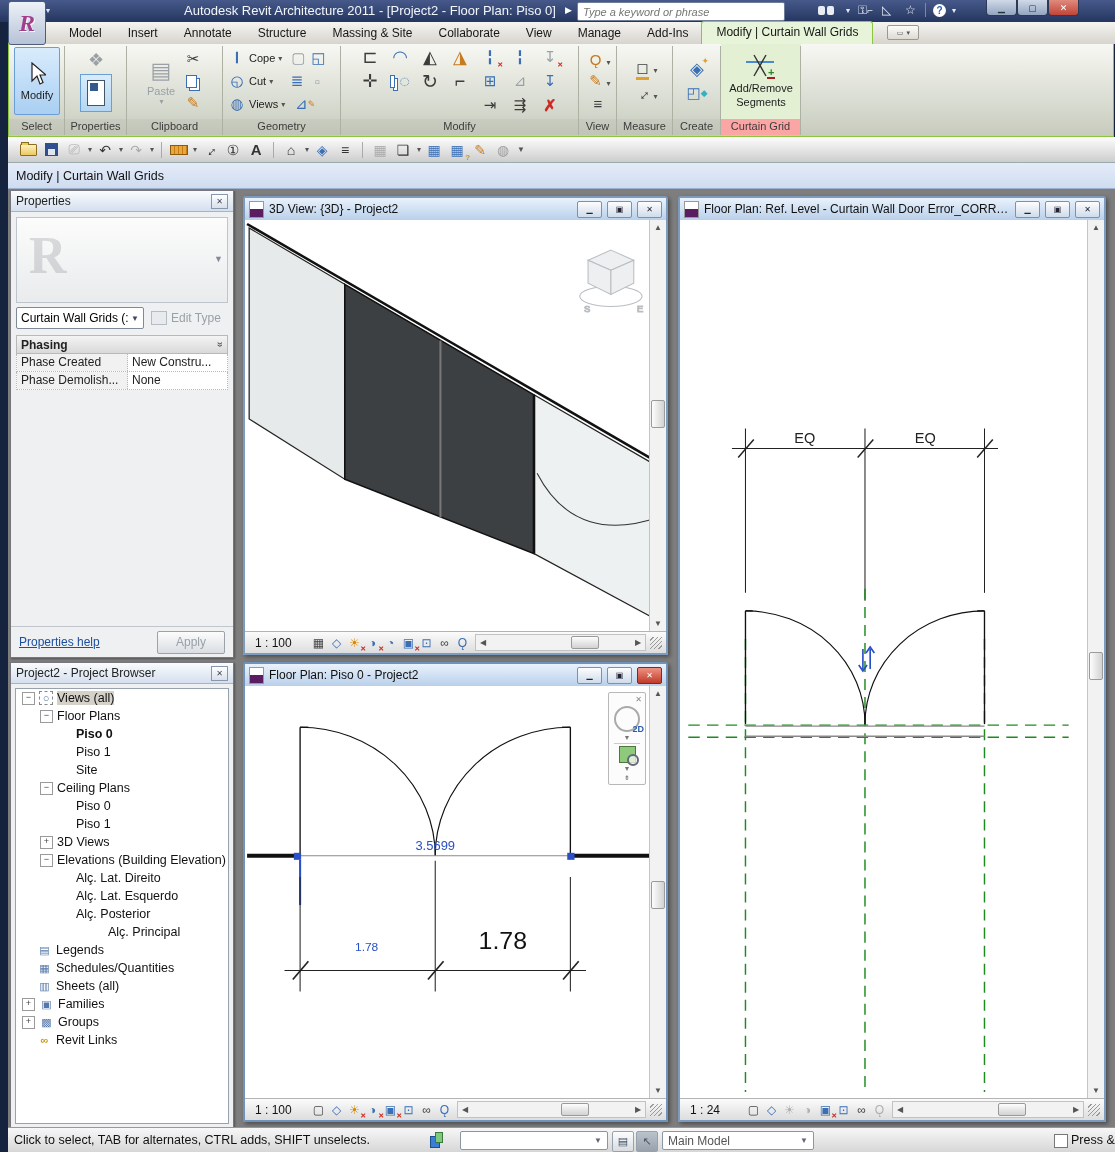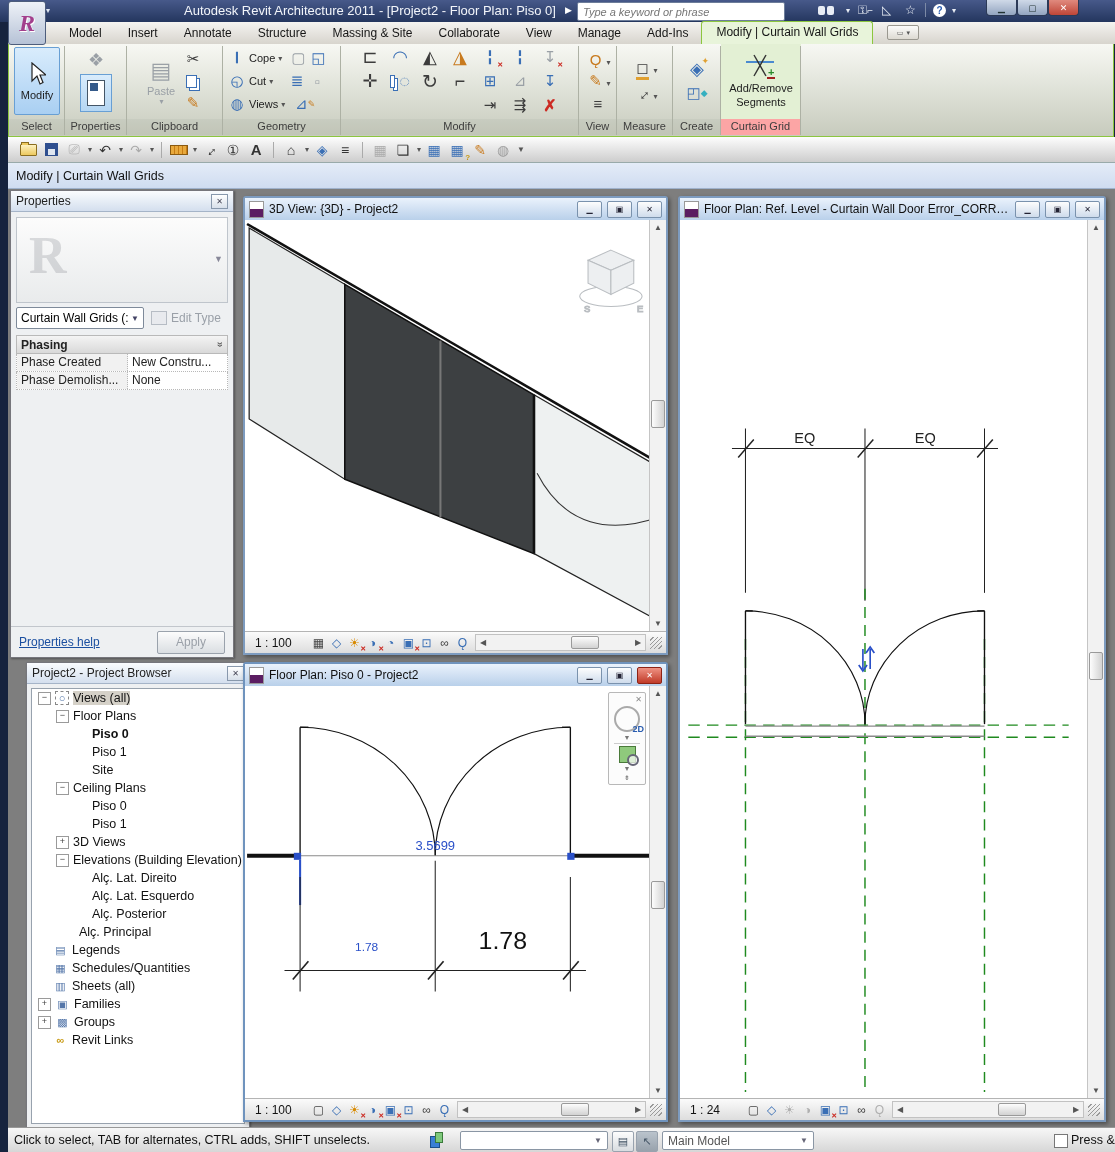--- a/index.html
+++ b/index.html
@@ -390,21 +390,21 @@
   <div class="prow" style="top:181px">
     <span class="pn">Phase Demolish...</span>
     <span class="pv">None</span>
   </div>
   <div class="palfoot">
     <span class="plink">Properties help</span>
     <span class="applybtn">Apply</span>
   </div>
 </div>
 
-<div class="palette" style="left:26px;top:662px;width:222px;height:465px">
+<div class="palette" style="left:10px;top:662px;width:222px;height:465px">
   <div class="paltitle">
     <span>Project2 - Project Browser</span>
     <span class="palclose">✕</span>
   </div>
   <div class="treebox">
     <div class="trow" style="padding-left:6px">
         <span class="texp">−</span>
         <span class="tico" style="border:1px dashed #888;width:12px;height:12px">○</span>
         <span class="tsel">Views (all)</span>
       </div>
@@ -441,21 +441,21 @@
       </div>
     <div class="trow" style="padding-left:60px">
         <span>Alç. Lat. Direito</span>
       </div>
     <div class="trow" style="padding-left:60px">
         <span>Alç. Lat. Esquerdo</span>
       </div>
     <div class="trow" style="padding-left:60px">
         <span>Alç. Posterior</span>
       </div>
-    <div class="trow" style="padding-left:47px">
+    <div class="trow" style="padding-left:92px">
         <span>Alç. Principal</span>
       </div>
     <div class="trow" style="padding-left:21px">
         <span class="tico">▤</span>
         <span>Legends</span>
       </div>
     <div class="trow" style="padding-left:21px">
         <span class="tico">▦</span>
         <span>Schedules/Quantities</span>
       </div>

